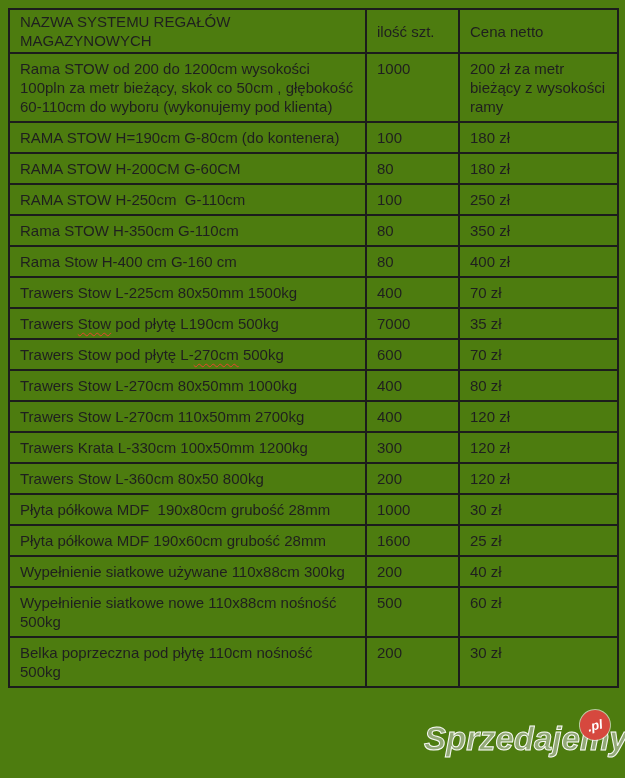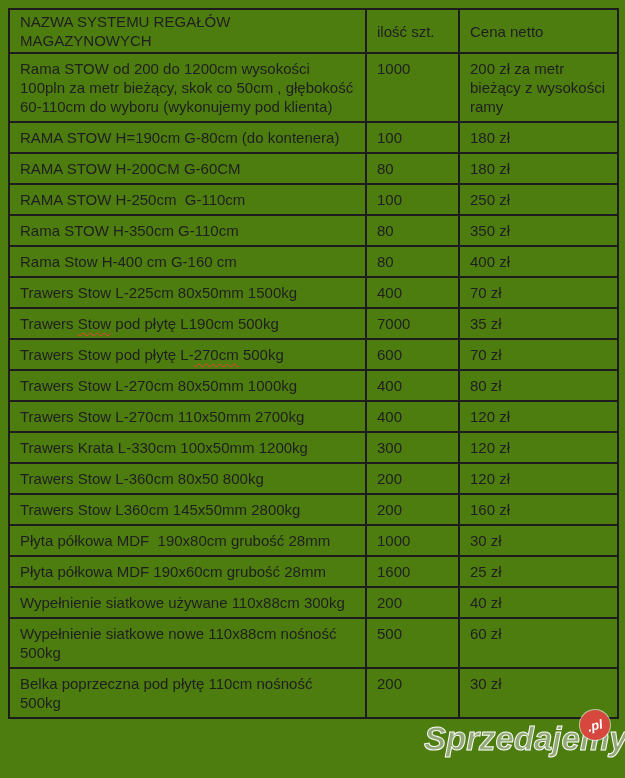--- a/index.html
+++ b/index.html
@@ -172,25 +172,20 @@
           <td class="name-cell"><span>Trawers Krata L-330cm 100x50mm 1200kg</span></td>
           <td>300</td>
           <td>120 zł</td>
         </tr>
         <tr>
           <td class="name-cell"><span>Trawers Stow L-360cm 80x50 800kg</span></td>
           <td>200</td>
           <td>120 zł</td>
         </tr>
         <tr>
-          <td class="name-cell"><span>Trawers Stow L360cm 145x50mm 2800kg</span></td>
-          <td>200</td>
-          <td>160 zł</td>
-        </tr>
-        <tr>
           <td class="name-cell"><span>Płyta półkowa MDF  190x80cm grubość 28mm</span></td>
           <td>1000</td>
           <td>30 zł</td>
         </tr>
         <tr>
           <td class="name-cell"><span>Płyta półkowa MDF 190x60cm grubość 28mm</span></td>
           <td>1600</td>
           <td>25 zł</td>
         </tr>
         <tr>

